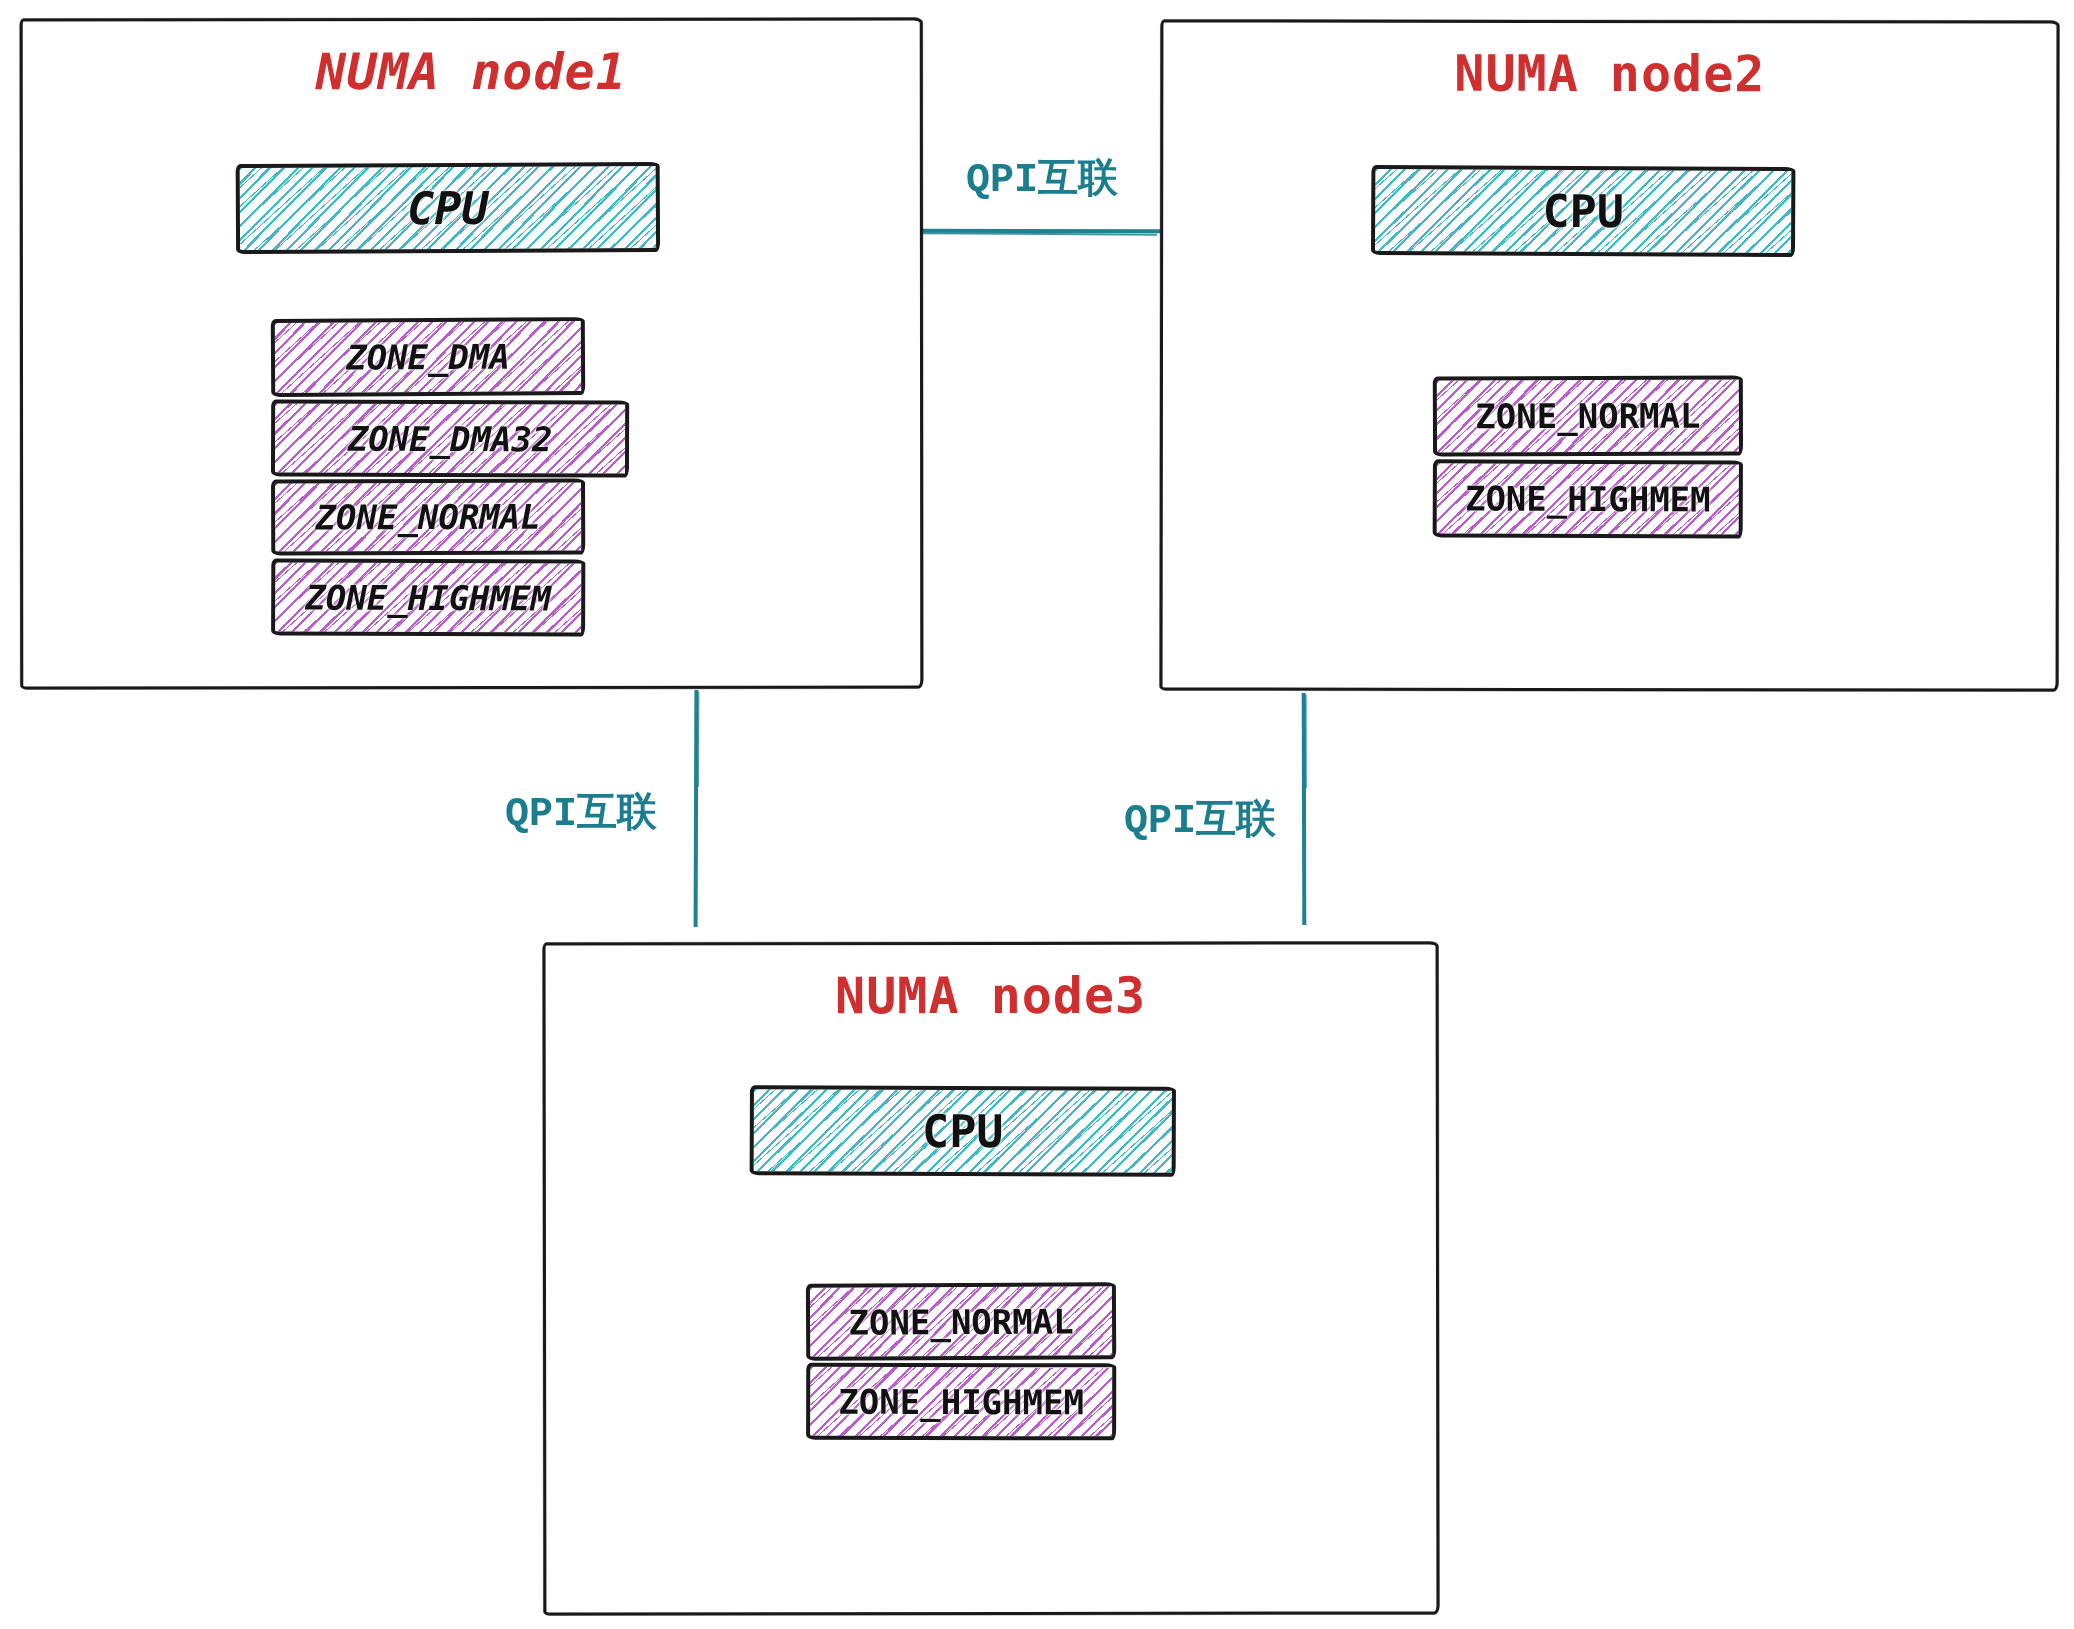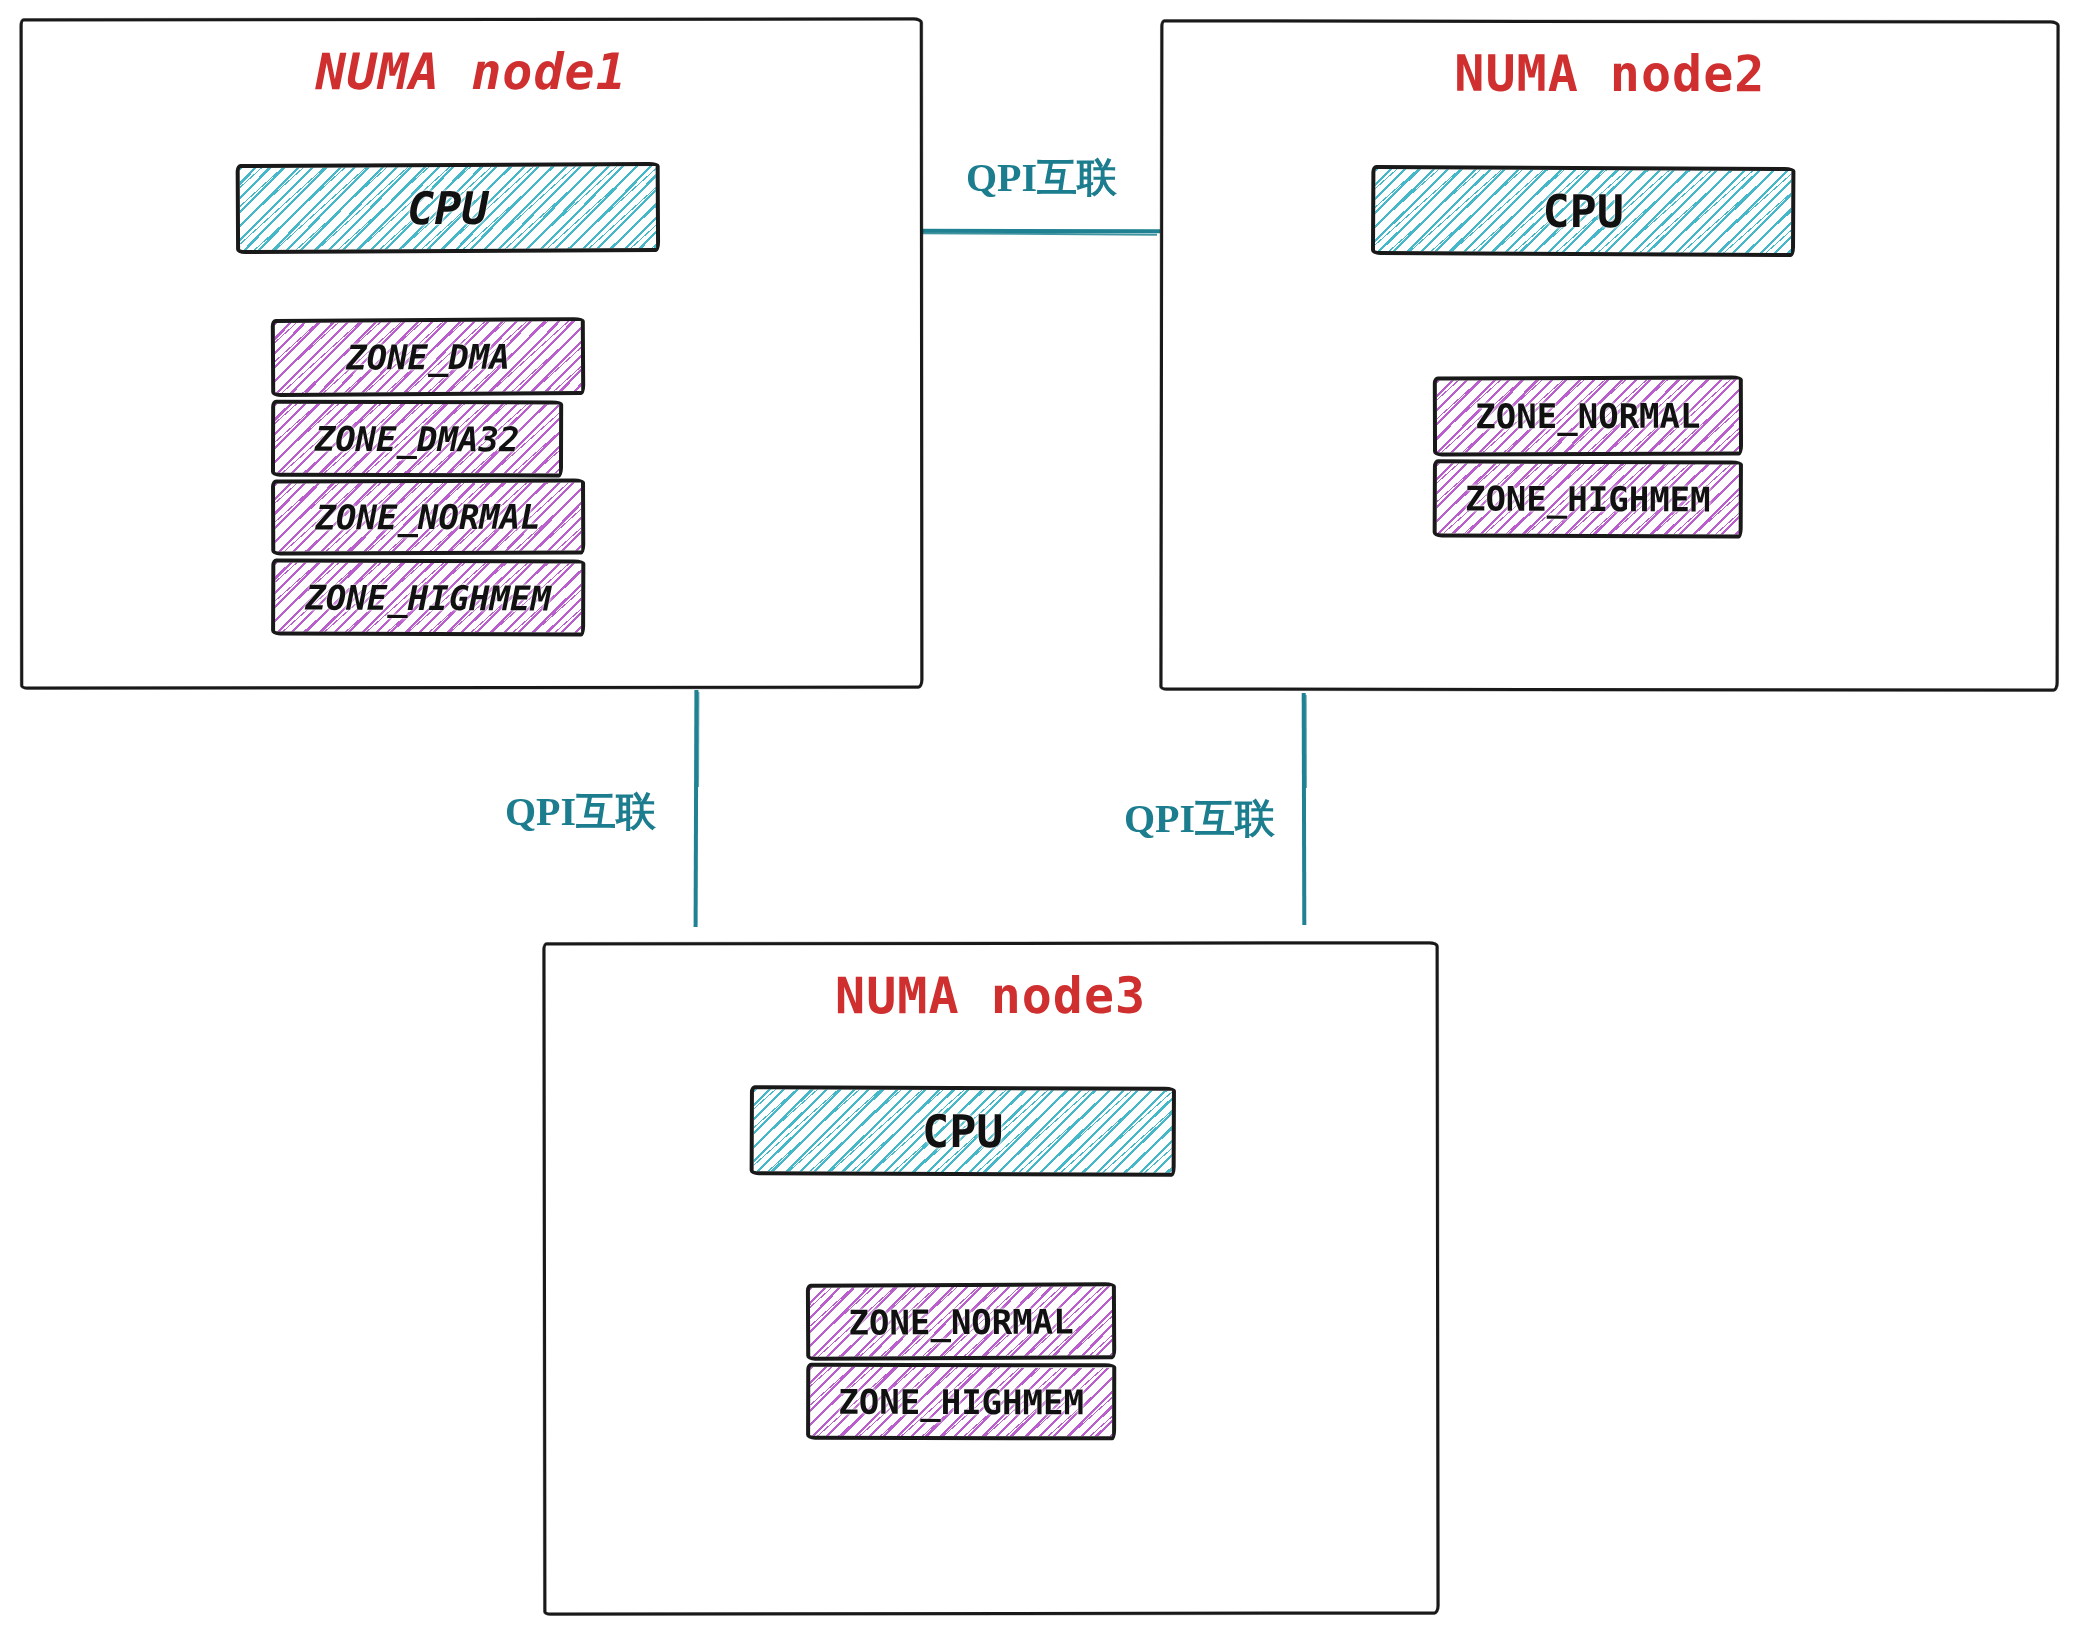--- a/index.html
+++ b/index.html
@@ -62,21 +62,21 @@
     font-weight:700;
     text-shadow:0 0 2px #fff,0 0 4px #fff;
     white-space:nowrap;
   }
   .cpu .box-label{font-size:45px;}
   .zone .box-label{font-size:34px;}
 
   
   .n1 .cpu{left:213px;top:142px;width:424px;height:90px;transform:rotate(-0.25deg);}
   .n1 .z0{left:248px;top:297px;width:314px;height:78px;transform:rotate(-0.3deg);}
-  .n1 .z1{left:248px;top:379px;width:292px;height:77px;transform:rotate(0.2deg);}
+  .n1 .z1{left:248px;top:379px;width:358px;height:77px;transform:rotate(0.2deg);}
   .n1 .z2{left:248px;top:458px;width:314px;height:76px;transform:rotate(-0.15deg);}
   .n1 .z3{left:248px;top:538px;width:314px;height:77px;transform:rotate(0.25deg);}
 
   
   .n2 .cpu{left:208px;top:143px;width:424px;height:90px;transform:rotate(0.2deg);}
   .n2 .z0{left:270px;top:353px;width:310px;height:80px;transform:rotate(-0.25deg);}
   .n2 .z1{left:270px;top:437px;width:310px;height:78px;transform:rotate(0.15deg);}
 
   
   .n3 .cpu{left:204px;top:141px;width:426px;height:90px;transform:rotate(0.3deg);}
@@ -96,21 +96,21 @@
   .v-link::after{
     content:"";position:absolute;left:3px;top:2px;width:1.5px;height:40%;
     background:var(--qpi-line);opacity:.7;
   }
 
   .qpi-label{
     position:absolute;
     color:var(--qpi-teal);
     font-size:40px;font-weight:700;
     white-space:nowrap;
-    font-family:Liberation Serif, serif;
+    font-family:Liberation Mono, monospace;
   }
   .l-top{left:966px;top:150px;}
   .l-left{left:505px;top:784px;}
   .l-right{left:1124px;top:791px;}
 </style>
 </head>
 <body>
 
 <div class="canvas">
 

